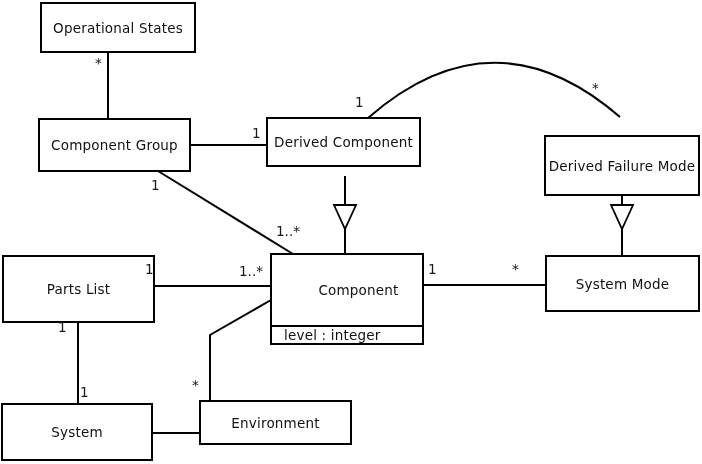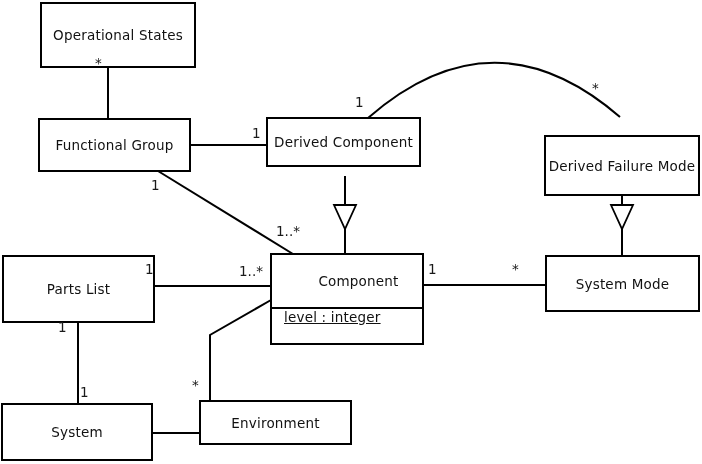--- a/index.html
+++ b/index.html
@@ -11,39 +11,39 @@
   .connector-layer{position:absolute;left:0;top:0;width:702px;height:464px;}
   .connector-layer line,.connector-layer path,.connector-layer polyline{
     stroke:#000;stroke-width:2;fill:none;
   }
   .connector-layer polygon{stroke:#000;stroke-width:1.8;fill:#ffffff;}
   .uml-class{
     position:absolute;box-sizing:border-box;border:2px solid #000;background:#fff;
     display:flex;align-items:center;justify-content:center;
     font-size:13.5px;letter-spacing:.2px;text-align:center;
   }
-  #cls-operational-states{left:40px;top:2px;width:156px;height:66px;}
+  #cls-operational-states{left:40px;top:2px;width:156px;height:51px;}
   #cls-functional-group{left:38px;top:118px;width:153px;height:54px;}
   #cls-derived-component{left:266px;top:117px;width:155px;height:50px;text-align:center;}
   #cls-derived-failure-mode{left:544px;top:116px;width:156px;height:61px;margin-top:19px;}
   #cls-parts-list{left:2px;top:255px;width:153px;height:68px;}
   #cls-failure-mode{left:545px;top:255px;width:155px;height:57px;}
   #cls-system{left:1px;top:403px;width:152px;height:58px;}
   #cls-environment{left:199px;top:400px;width:153px;height:45px;}
   #cls-component{
     left:270px;top:253px;width:154px;height:92px;
     display:block;padding:0;
   }
   #cls-component .name-compartment{
-    box-sizing:border-box;height:54px;border-bottom:2px solid #000;
+    box-sizing:border-box;height:72px;border-bottom:2px solid #000;
     display:flex;align-items:center;justify-content:center;padding-left:23px;
   }
   #cls-component .attr-compartment{
     box-sizing:border-box;height:16px;display:flex;align-items:center;
-    padding-left:12px;text-align:left;text-decoration:underline;
+    padding-left:12px;text-align:left;
   }
   .mult{
     position:absolute;font-size:13.5px;color:#1a1a1a;line-height:16px;
     white-space:nowrap;
   }
   #m-os-fg{left:95px;top:55px;}
   #m-fg-dc{left:252px;top:125px;}
   #m-dc-arc{left:355px;top:94px;}
   #m-dfm-arc{left:592px;top:80px;}
   #m-fg-comp-1{left:151px;top:177px;}
@@ -77,21 +77,21 @@
     <line x1="78" y1="313" x2="78" y2="405"></line>
     <line x1="151" y1="433" x2="201" y2="433"></line>
     <polyline points="271,300 210,335 210,402"></polyline>
   </svg>
 
   <div class="uml-class" id="cls-operational-states">
     <span>Operational States</span>
   </div>
 
   <div class="uml-class" id="cls-functional-group">
-    <span>Functional Group</span>
+    <span>Component Group</span>
   </div>
 
   <div class="uml-class" id="cls-derived-component">
     <span>Derived Component</span>
   </div>
 
   <div class="uml-class" id="cls-derived-failure-mode">
     <span>Derived Failure Mode</span>
   </div>
 

